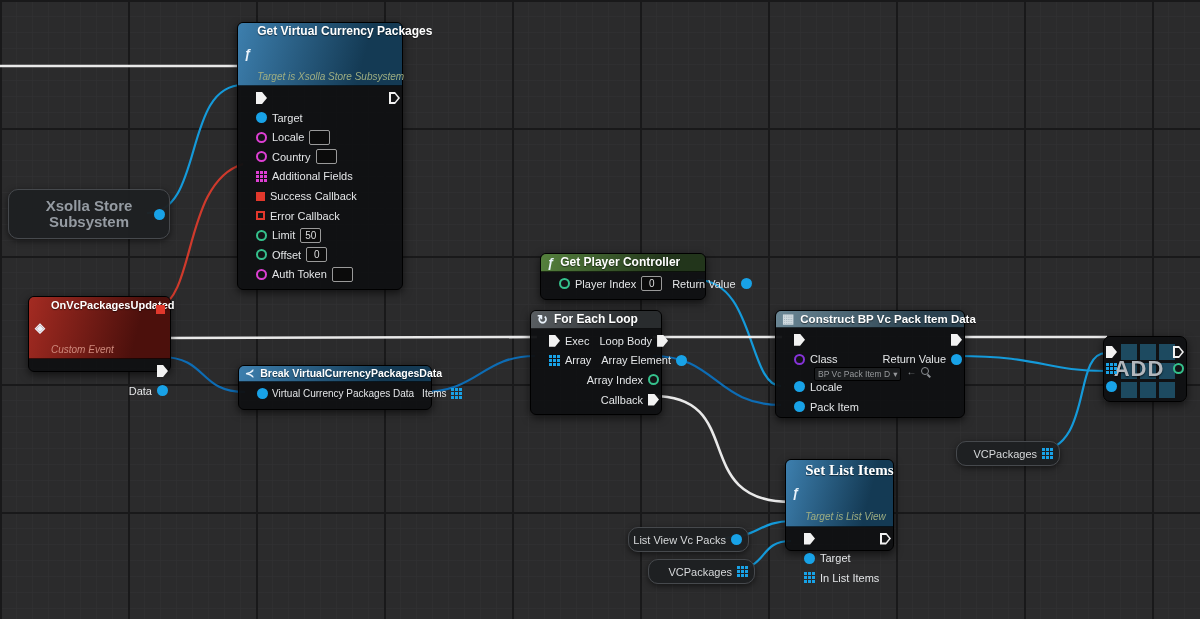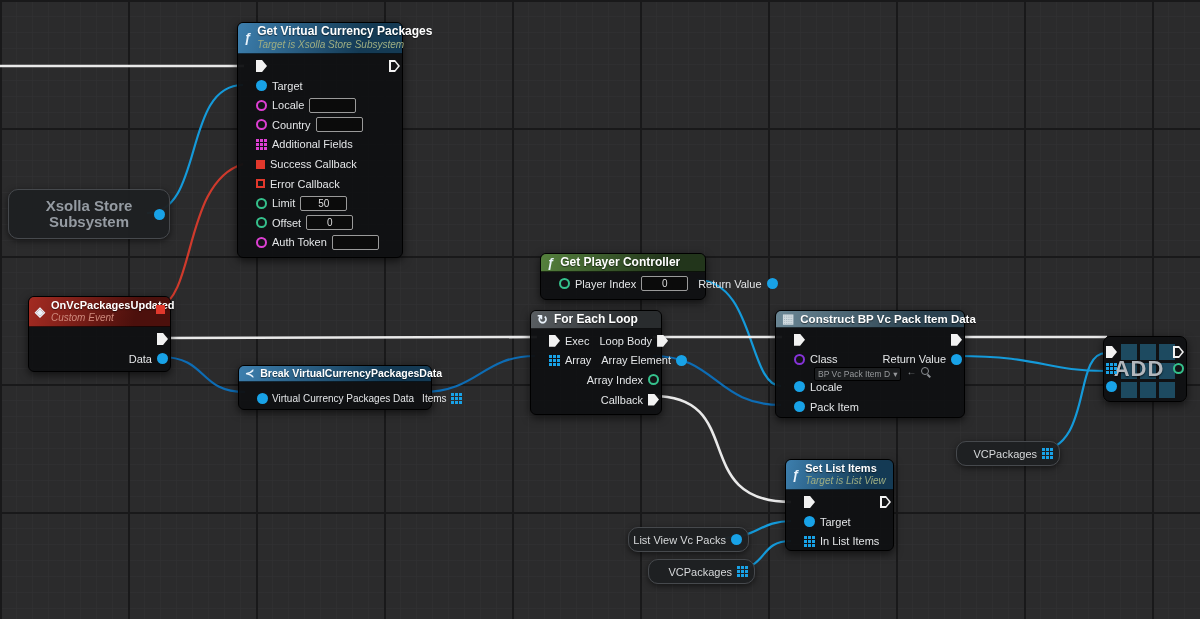--- a/index.html
+++ b/index.html
@@ -21,21 +21,21 @@
        border-bottom:1px solid rgba(0,0,0,.65);}
   .g-blue{background:linear-gradient(105deg,#3d7fae,#143a54 75%);}
   .g-green{background:linear-gradient(105deg,#55813d,#22351b 75%);}
   .g-red{background:linear-gradient(105deg,#a42b22,#4c100c 75%);}
   .g-grey{background:linear-gradient(105deg,#5a5f63,#292c2e 75%);}
   .g-steel{background:linear-gradient(105deg,#6b8795,#2b4250 75%);}
   .hicon{font-size:13px;font-weight:bold;color:#eaf3fb;font-style:italic;line-height:1;flex:none;}
   .hicon.up{font-style:normal;}
   .htxt{display:flex;flex-direction:column;line-height:1.15;}
   .ttl{font-size:12px;font-weight:bold;color:#fff;white-space:nowrap;text-shadow:0 1px 1px rgba(0,0,0,.55);}
-  .sub{font-size:10px;font-style:italic;white-space:nowrap;}
+  .sub{font-size:10px;font-style:italic;white-space:nowrap;margin-top:32px;}
   .sub.olive{color:#9fae82;}
   .sub.salmon{color:#cf8a7d;}
   .rows{padding:2px 0 5px 0;margin-left:16px;}
   .row{display:flex;align-items:center;gap:5px;height:19.6px;padding:0 4px;font-size:11px;white-space:nowrap;}
   .row .sp{flex:1;}
   .lbl{color:#e3e5e7;}
   
   .p-exec{position:relative;width:11px;height:12px;flex:none;background:#f2f2f2;
           clip-path:polygon(0 0,55% 0,100% 50%,55% 100%,0 100%);}
   .p-exec.h::after{content:'';position:absolute;left:2px;top:2px;right:2px;bottom:2px;background:#131416;
@@ -46,21 +46,21 @@
   .p-s{width:9px;height:9px;flex:none;box-sizing:border-box;}
   .p-s.f{background:var(--c);}
   .p-s.h{border:2.5px solid var(--c);background:#131416;}
   .p-grid{position:relative;width:11px;height:11px;flex:none;color:var(--c);}
   .p-grid::before{content:'';position:absolute;left:0;top:0;width:3px;height:3px;background:currentColor;
       box-shadow:4px 0 currentColor,8px 0 currentColor,0 4px currentColor,4px 4px currentColor,
                  8px 4px currentColor,0 8px currentColor,4px 8px currentColor,8px 8px currentColor;}
   .blue{--c:#18a2e7;} .green{--c:#35c18c;} .magenta{--c:#de3fd3;} .purple{--c:#8633d9;} .red{--c:#e2382c;}
   .ml{margin-left:-2px;} .mr{margin-right:-2px;}
   .vbox{min-width:11px;height:13px;border:1px solid #9a9a9a;border-radius:2px;background:#0b0b0b;
-        color:#ddd;font-size:10px;line-height:13px;text-align:center;padding:0 17px;flex:none;}
+        color:#ddd;font-size:10px;line-height:13px;text-align:center;padding:0 4px;flex:none;}
   
   .ddrow{display:flex;gap:5px;height:10px;padding:0 4px 0 22px;margin-top:-2px;}
   .dd{background:#1c1e20;border:1px solid #000;border-radius:2px;color:#97999c;font-size:8.5px;
       padding:0 3px;height:12px;display:inline-flex;align-items:center;gap:3px;}
   .arr{color:#8b8f93;font-size:10px;line-height:1;}
   .mgl{width:6px;height:6px;border:1.5px solid #8b8f93;border-radius:50%;position:relative;flex:none;}
   .mgl::after{content:'';position:absolute;width:4px;height:1.5px;background:#8b8f93;transform:rotate(45deg);right:-3px;bottom:-2px;}
   
   .pill{position:absolute;z-index:2;background:rgba(30,32,34,0.97);border:1px solid #46494d;border-radius:10px;
         box-shadow:0 2px 6px rgba(0,0,0,.55);display:flex;align-items:center;justify-content:flex-end;
@@ -184,21 +184,21 @@
         </div>
     </div>
   </div>
 
   <div class="node" style="left:238px;top:365px;width:192px;">
     <div class="hdr g-blue" style="padding:1px 6px 2px 6px;">
       <span class="hicon up" style="font-size:11px;">≺</span>
       <div class="ttl" style="font-size:10.5px;">Break VirtualCurrencyPackagesData</div>
     </div>
     <div class="rows">
-      <div class="row" style="font-size:10px;gap:4px;align-items:flex-end;">
+      <div class="row" style="font-size:10px;gap:4px;">
         <span class="p-c f blue ml"></span>
         <span class="lbl">Virtual Currency Packages Data</span>
         <span class="sp"></span>
         <span class="lbl">Items</span>
         <span class="p-grid blue mr"></span>
       </div>
     </div>
   </div>
 
   <div class="node" style="left:540px;top:253px;width:164px;">
@@ -310,21 +310,21 @@
 
   <div class="pill" style="left:956px;top:441px;width:90px;height:23px;">
     <span>VCPackages</span>
     <span class="p-grid blue"></span>
   </div>
 
   <div class="node" style="left:785px;top:459px;width:107px;height:90px;">
     <div class="hdr g-blue">
       <span class="hicon">ƒ</span>
       <div class="htxt">
-        <div class="ttl" style="font-size:11px;">Set List Items</div>
+        <div class="ttl" style="font-size:15px;font-family:Liberation Serif, serif;">Set List Items</div>
         <div class="sub olive">Target is List View</div>
       </div>
     </div>
     <div class="rows">
       <div class="row">
         <span class="p-exec ml"></span>
           <span class="sp"></span>
         <span class="p-exec h mr"></span>
       </div>
       <div class="row">

